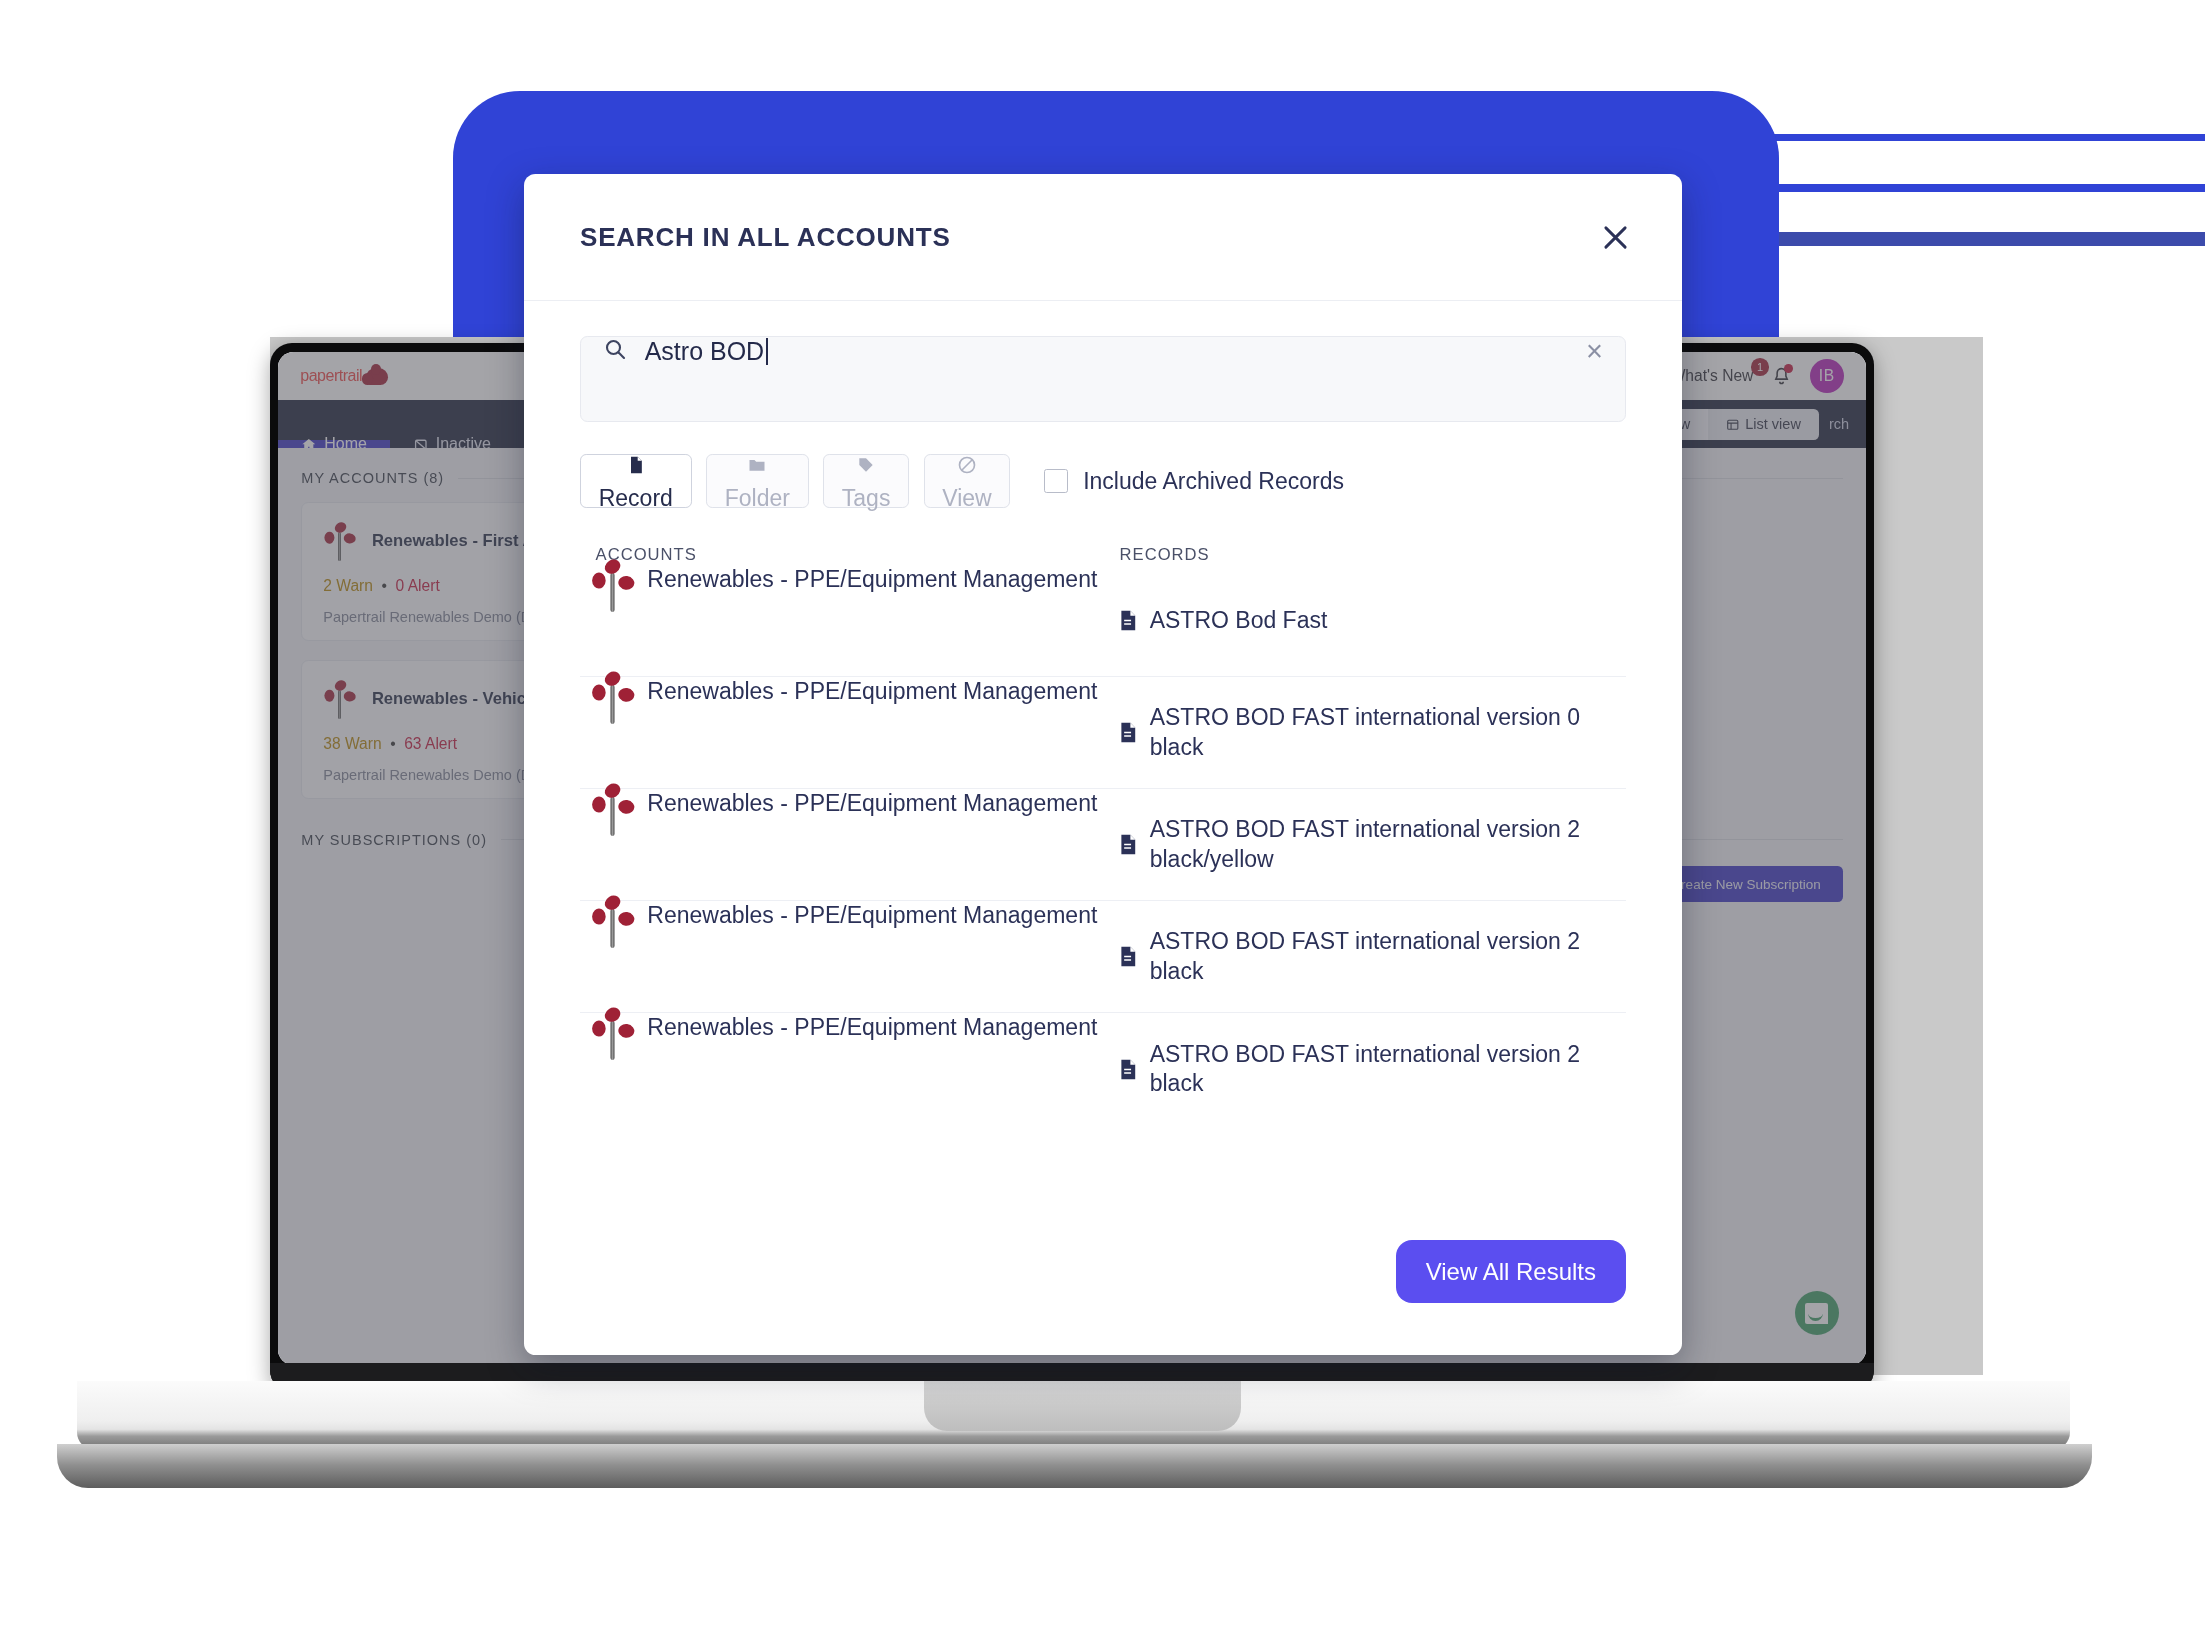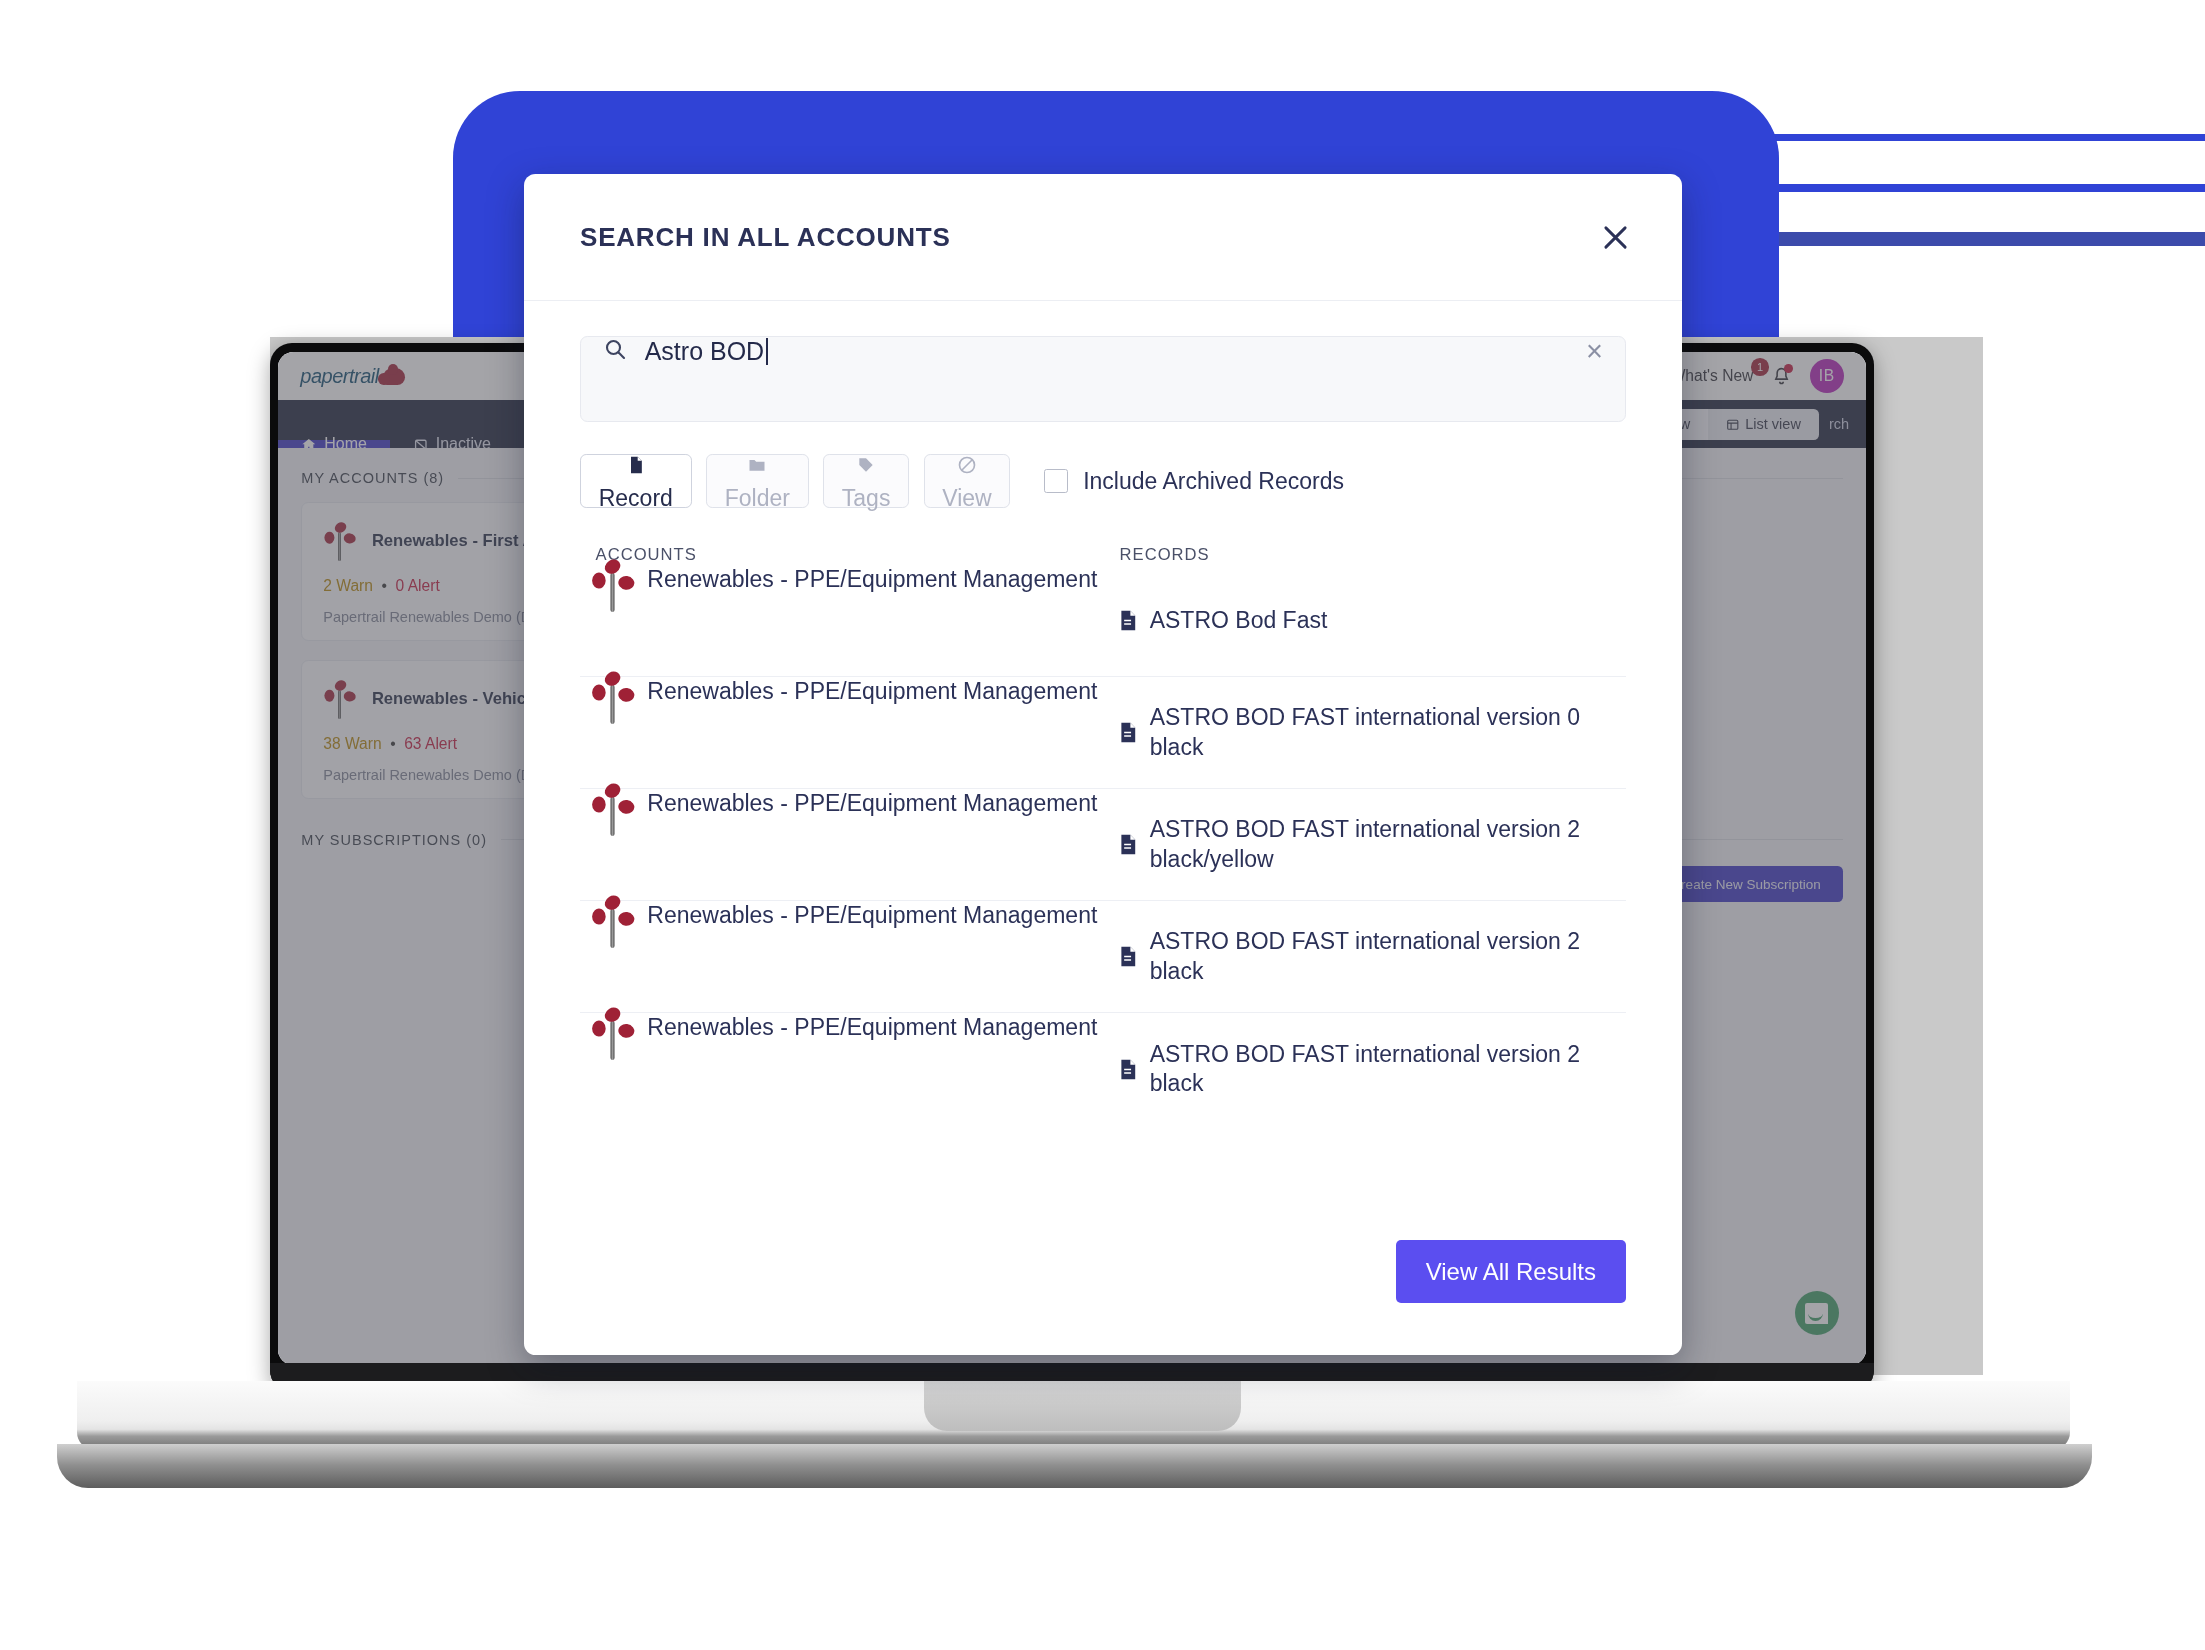--- a/index.html
+++ b/index.html
@@ -65,21 +65,21 @@
   }
 
   
   .app { position:absolute; inset:0; background:#f3f4f6; }
   .app-topbar {
     position:absolute; left:0; top:0; right:0; height:48px;
     background:#ffffff; display:flex; align-items:center;
     justify-content:space-between; padding:0 22px;
   }
   .logo-wrap { display:flex; align-items:center; gap:4.2px; }
-  .logo-text { font-size:20px; letter-spacing:-0.5px; color:#0c4a6e;font-style:italic; }
+  .logo-text { font-size:16px; letter-spacing:-0.5px; color:#ef4444; }
   .logo-cloud {
     width:22px; height:16.6px; background:#9f1d34;
     border-radius:11.4px 11.4px 9.3px 5.2px; position:relative; display:inline-block;
   }
   .logo-cloud::before {
     content:""; position:absolute; left:-4.7px; top:5.2px;
     width:11.4px; height:11.4px; background:#9f1d34; border-radius:50%;
   }
   .logo-cloud::after {
     content:""; position:absolute; left:4.7px; top:-3.6px;
@@ -238,21 +238,21 @@
   .res-acct .atxt { font-size:23px; color:#2b3157; line-height:1.28; }
   .res-rec { flex:1; display:flex; align-items:center; gap:13.5px; }
   .res-rec .rtxt { font-size:23px; color:#2b3157; line-height:1.28; }
   .doc-ico { width:16.6px; height:21px; flex:none; }
   .doc-ico svg { width:16.6px; height:21px; display:block; }
 
   .modal-foot { position:absolute; left:0; right:0; bottom:0; height:151px; }
   .view-all {
     position:absolute; right:56px; top:36px;
     background:#5b4ef0; color:#fff; border:none;
-    font-size:24px; padding:17.7px 30px; border-radius:5px;
+    font-size:24px; padding:17.7px 30px; border-radius:16px;
   }
   .res-turbine { transform:scale(1.35); transform-origin:center; }
 </style>
 </head>
 <body>
 
 <div id="stage">
 
   <div class="bluelines">
     <div class="bl l1"></div>

